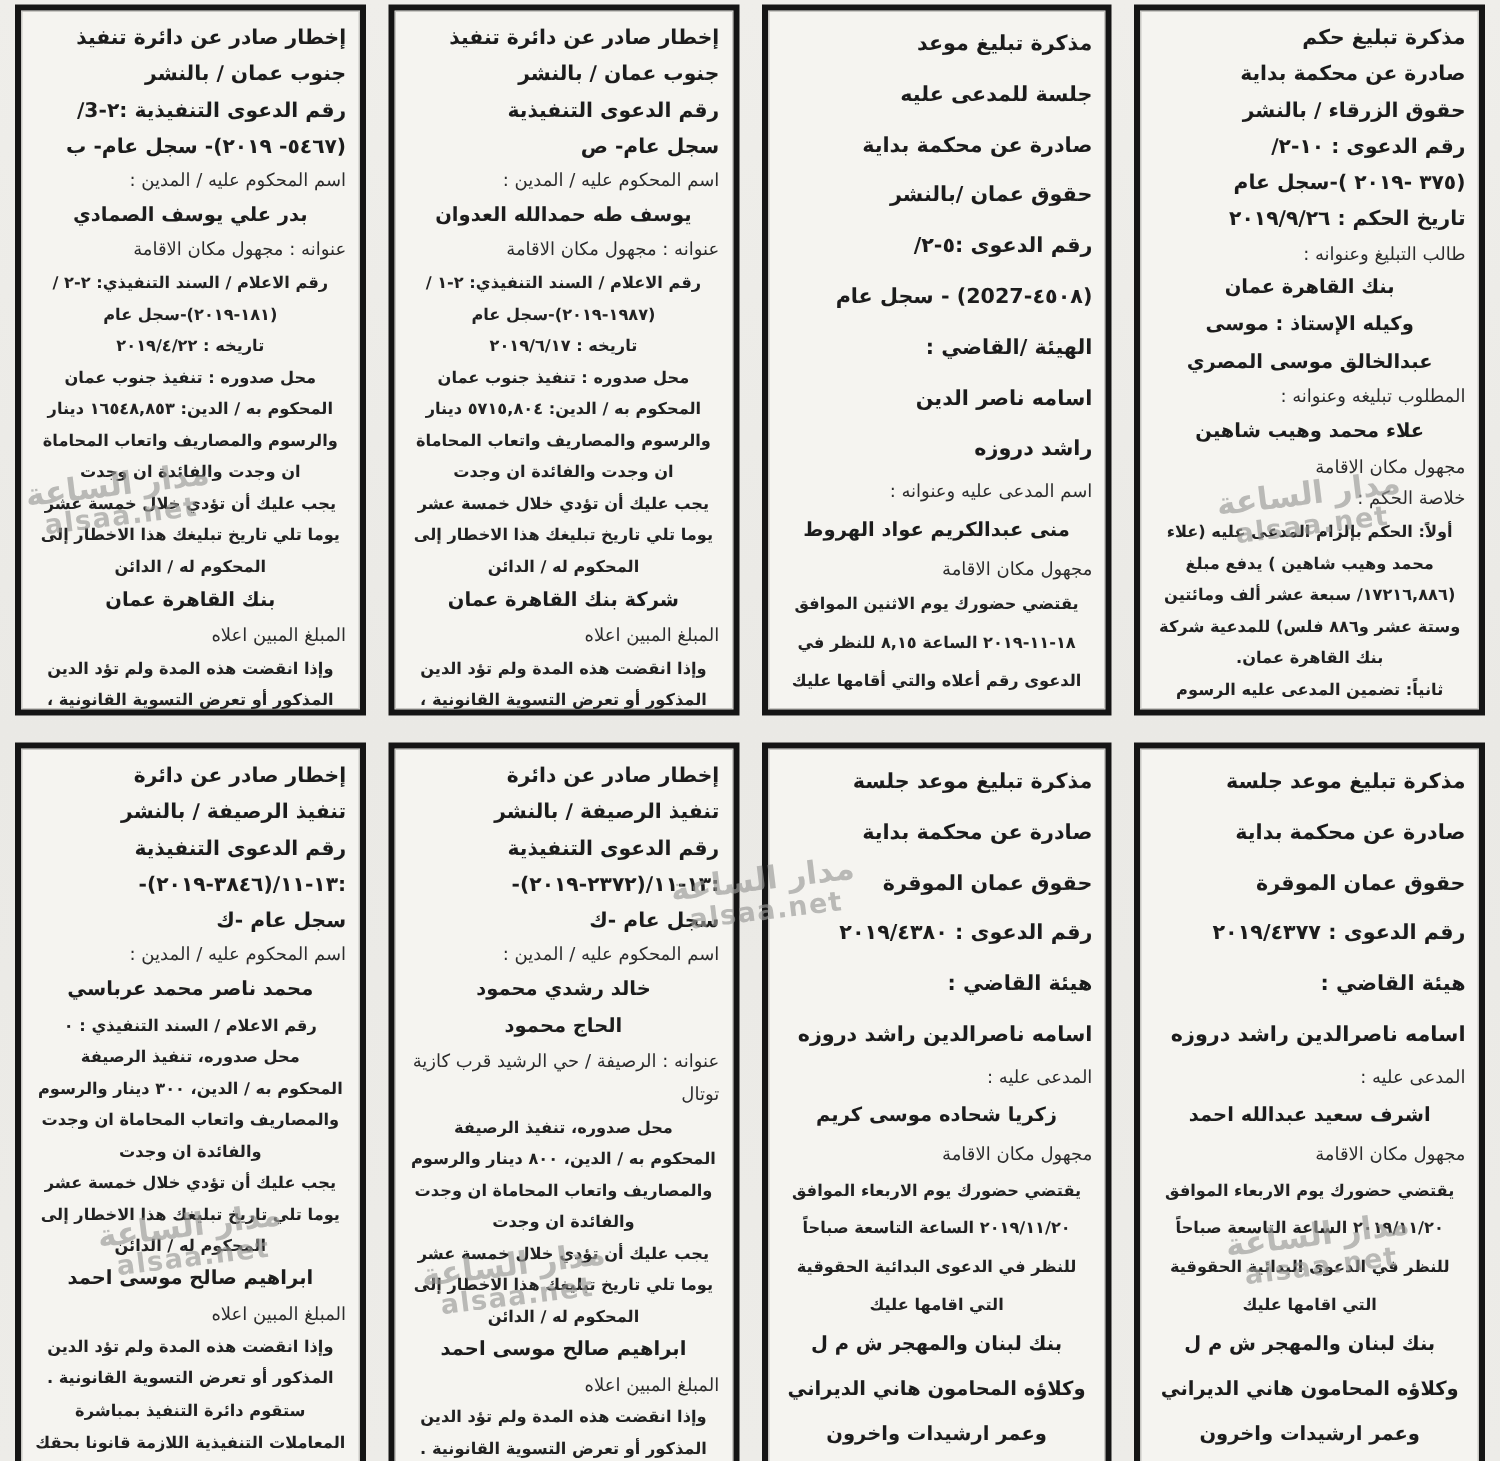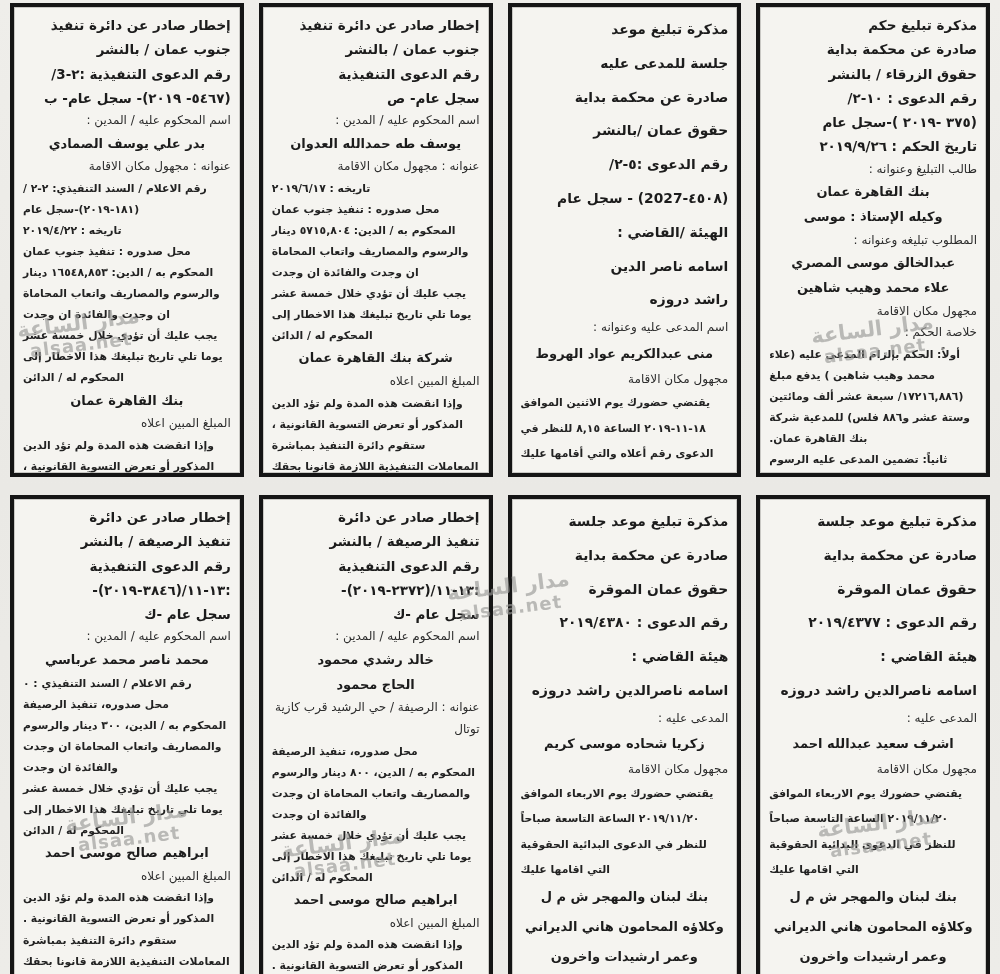--- a/index.html
+++ b/index.html
@@ -50,21 +50,21 @@
   }
   .line-label{
     font-weight:400;
     text-align:right;
     font-size:12px;
     line-height:1.8;
     color:#2c2c2c;
   }
   .line-body{
     font-weight:600;
-    text-align:left;
+    text-align:center;
     font-size:10.8px;
     line-height:1.95;
     color:#222;
   }
   .notice-sp .line-h{line-height:2.45;font-size:13.8px;}
   .notice-sp .line-name{line-height:2.3;}
   .notice-sp .line-body{line-height:2.35;}
   .watermark{
     position:absolute;
     color:#9a9a98;
@@ -92,22 +92,22 @@
       <div class="notice">
         <div class="line line-h">مذكرة تبليغ حكم</div>
         <div class="line line-h">صادرة عن محكمة بداية</div>
         <div class="line line-h">حقوق الزرقاء / بالنشر</div>
         <div class="line line-h">رقم الدعوى : ١٠-٢/</div>
         <div class="line line-h">(٣٧٥ -٢٠١٩ )-سجل عام</div>
         <div class="line line-h">تاريخ الحكم : ٢٠١٩/٩/٢٦</div>
         <div class="line line-label">طالب التبليغ وعنوانه :</div>
         <div class="line line-name">بنك القاهرة عمان</div>
         <div class="line line-name">وكيله الإستاذ : موسى</div>
+        <div class="line line-name">عبدالخالق موسى المصري</div>
         <div class="line line-label">المطلوب تبليغه وعنوانه :</div>
-        <div class="line line-name">عبدالخالق موسى المصري</div>
         <div class="line line-name">علاء محمد وهيب شاهين</div>
         <div class="line line-label">مجهول مكان الاقامة</div>
         <div class="line line-label">خلاصة الحكم :</div>
         <div class="line line-body">أولاً: الحكم بإلزام المدعى عليه (علاء محمد وهيب شاهين ) يدفع مبلغ (١٧٢١٦,٨٨٦/ سبعة عشر ألف ومائتين وستة عشر و٨٨٦ فلس) للمدعية شركة بنك القاهرة عمان.</div>
         <div class="line line-body">ثانياً: تضمين المدعى عليه الرسوم والمصاريف ومبلغ (٨٦٠) دينار أتعاب محاماة والفائدة القانونية بواقع ٩٪ من تاريخ إقامة الدعوى بتاريخ ٢٠١٩/٧/١١ وحتى السداد التام.</div>
       </div>
       <div class="notice notice-sp">
         <div class="line line-h">مذكرة تبليغ موعد</div>
         <div class="line line-h">جلسة للمدعى عليه</div>
         <div class="line line-h">صادرة عن محكمة بداية</div>
@@ -124,20 +124,21 @@
         <div class="line line-name">بنك القاهرة عمان</div>
       </div>
       <div class="notice">
         <div class="line line-h">إخطار صادر عن دائرة تنفيذ</div>
         <div class="line line-h">جنوب عمان / بالنشر</div>
         <div class="line line-h">رقم الدعوى التنفيذية</div>
         <div class="line line-h">سجل عام- ص</div>
         <div class="line line-label">اسم المحكوم عليه / المدين :</div>
         <div class="line line-name">يوسف طه حمدالله العدوان</div>
         <div class="line line-label">عنوانه : مجهول مكان الاقامة</div>
+        <div class="line line-body">رقم الاعلام / السند التنفيذي: ٢-١ / (١٩٨٧-٢٠١٩)-سجل عام</div>
         <div class="line line-body">تاريخه : ٢٠١٩/٦/١٧</div>
         <div class="line line-body">محل صدوره : تنفيذ جنوب عمان</div>
         <div class="line line-body">المحكوم به / الدين: ٥٧١٥,٨٠٤ دينار والرسوم والمصاريف واتعاب المحاماة ان وجدت والفائدة ان وجدت</div>
         <div class="line line-body">يجب عليك أن تؤدي خلال خمسة عشر يوما تلي تاريخ تبليغك هذا الاخطار إلى المحكوم له / الدائن</div>
         <div class="line line-name">شركة بنك القاهرة عمان</div>
         <div class="line line-label">المبلغ المبين اعلاه</div>
         <div class="line line-body">وإذا انقضت هذه المدة ولم تؤد الدين المذكور أو تعرض التسوية القانونية ، ستقوم دائرة التنفيذ بمباشرة المعاملات التنفيذية اللازمة قانونا بحقك .</div>
       </div>
       <div class="notice">
         <div class="line line-h">إخطار صادر عن دائرة تنفيذ</div>

